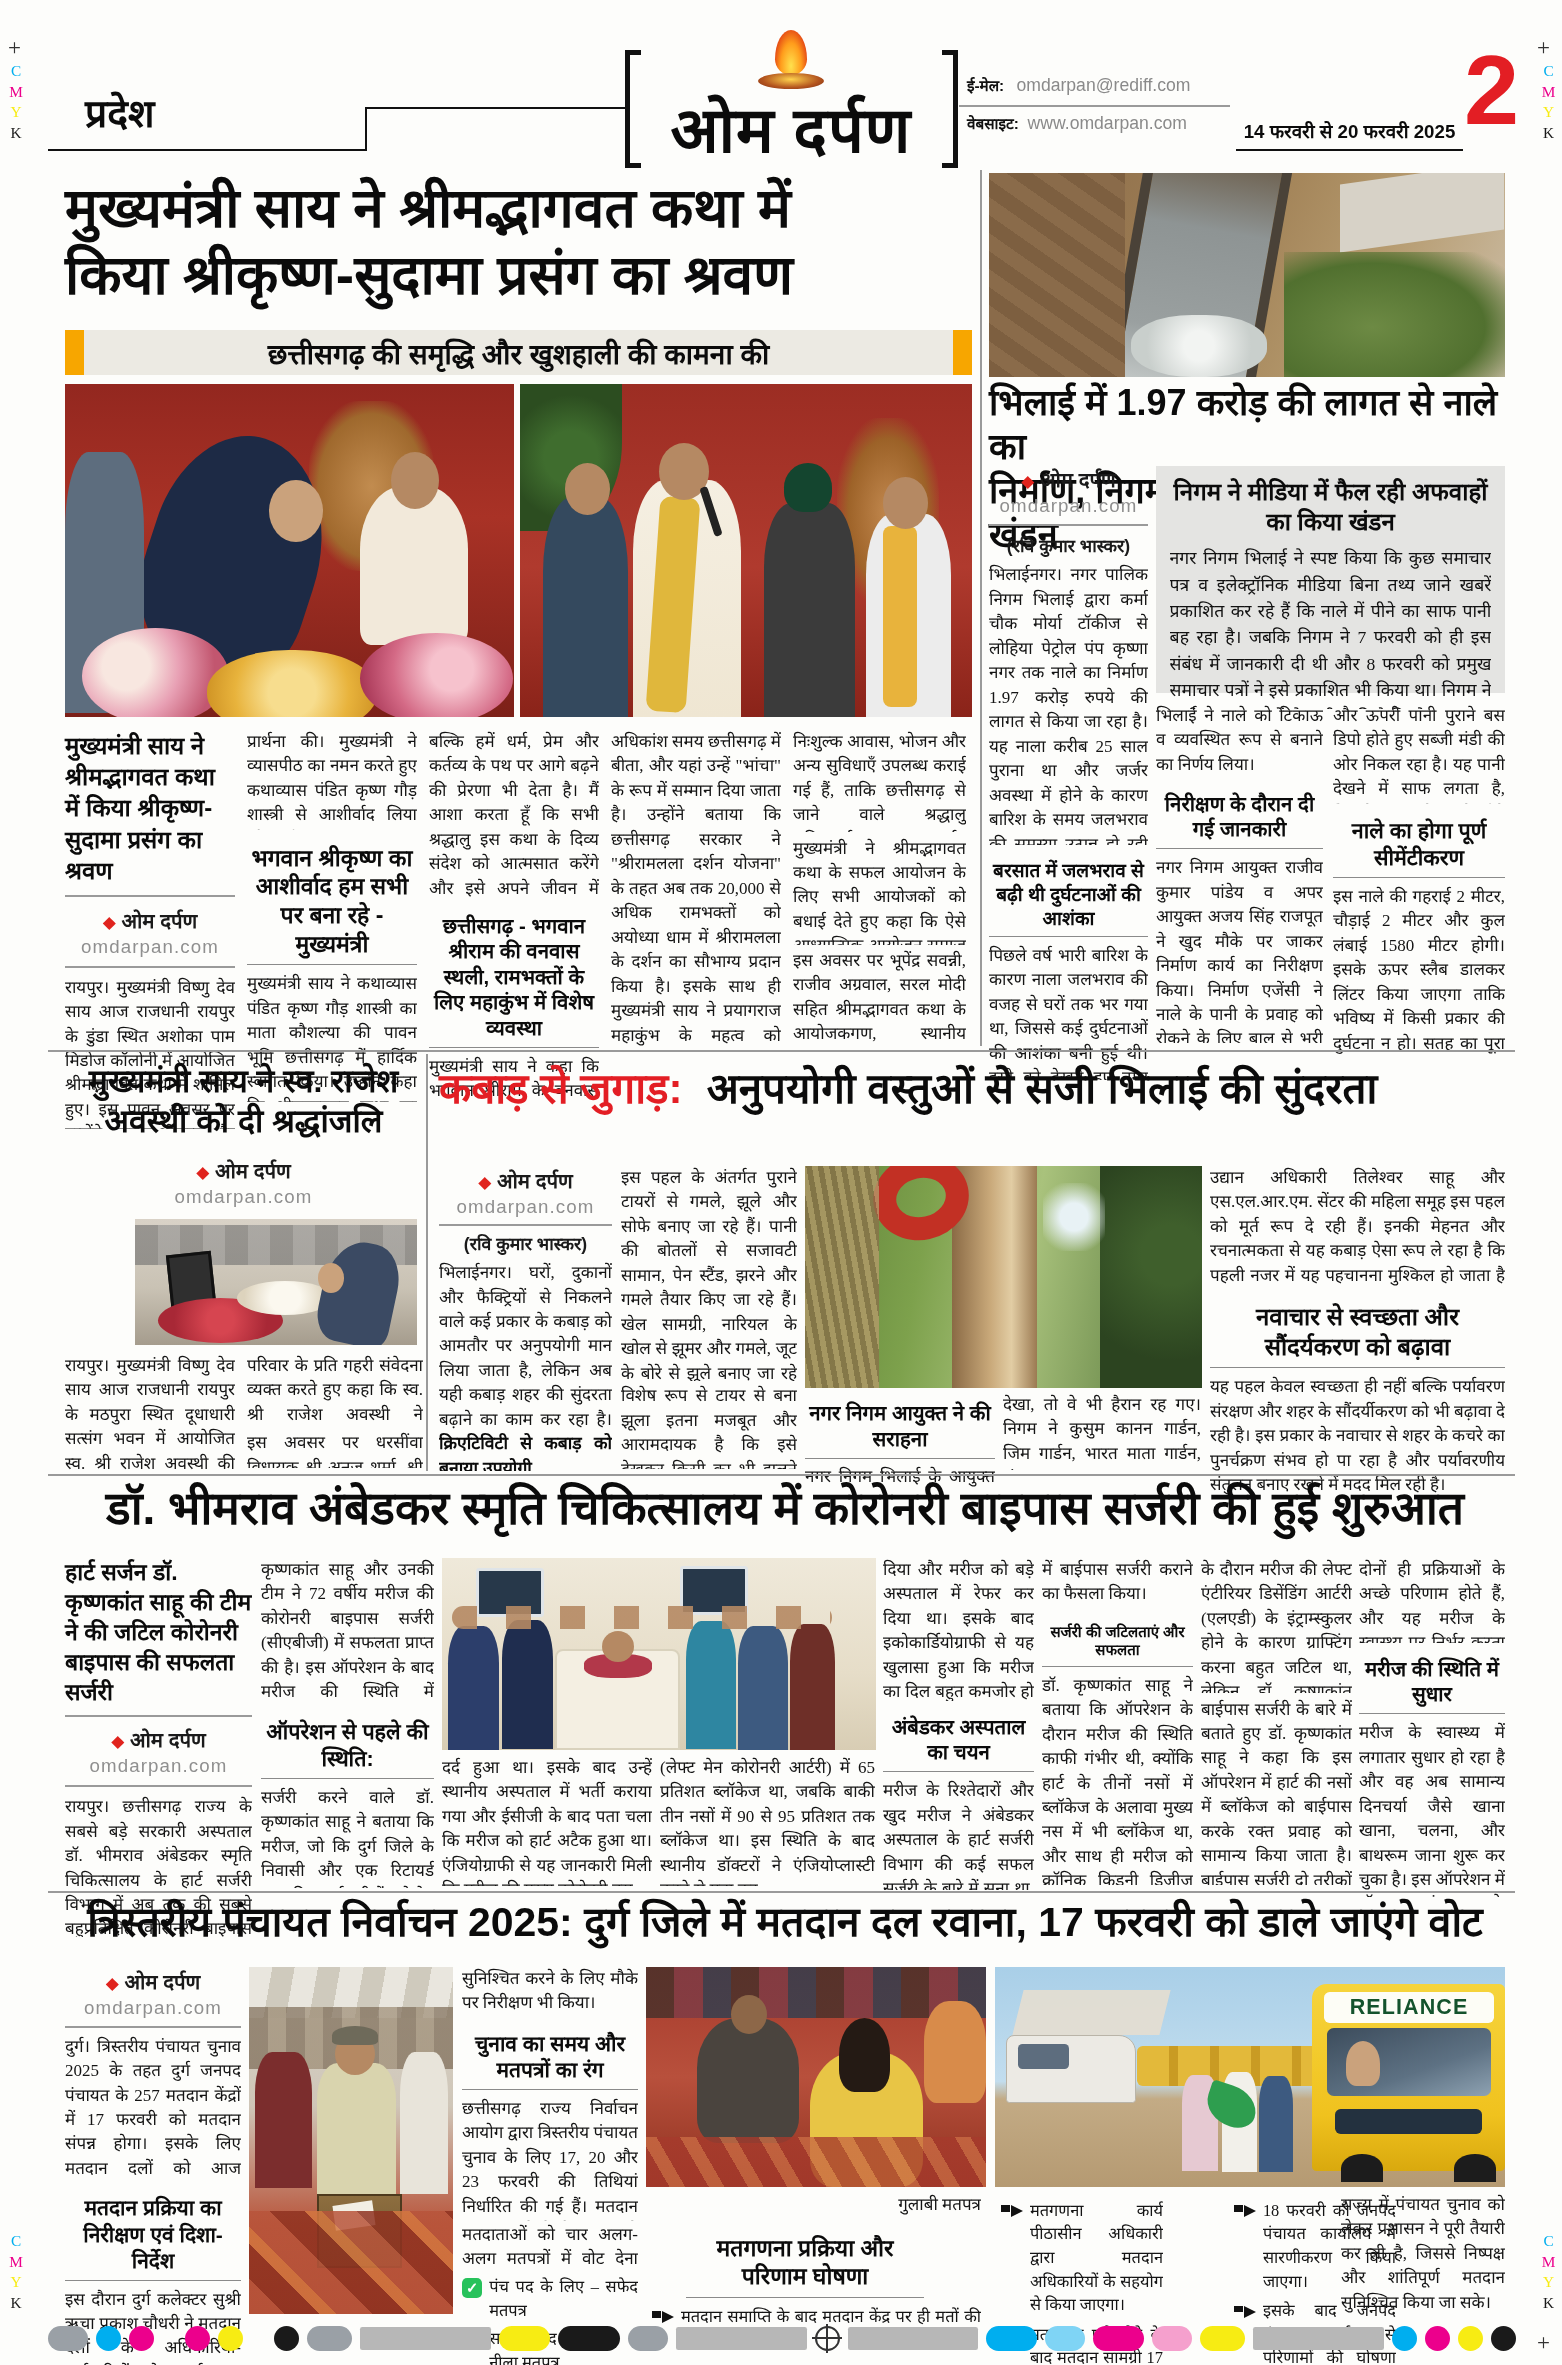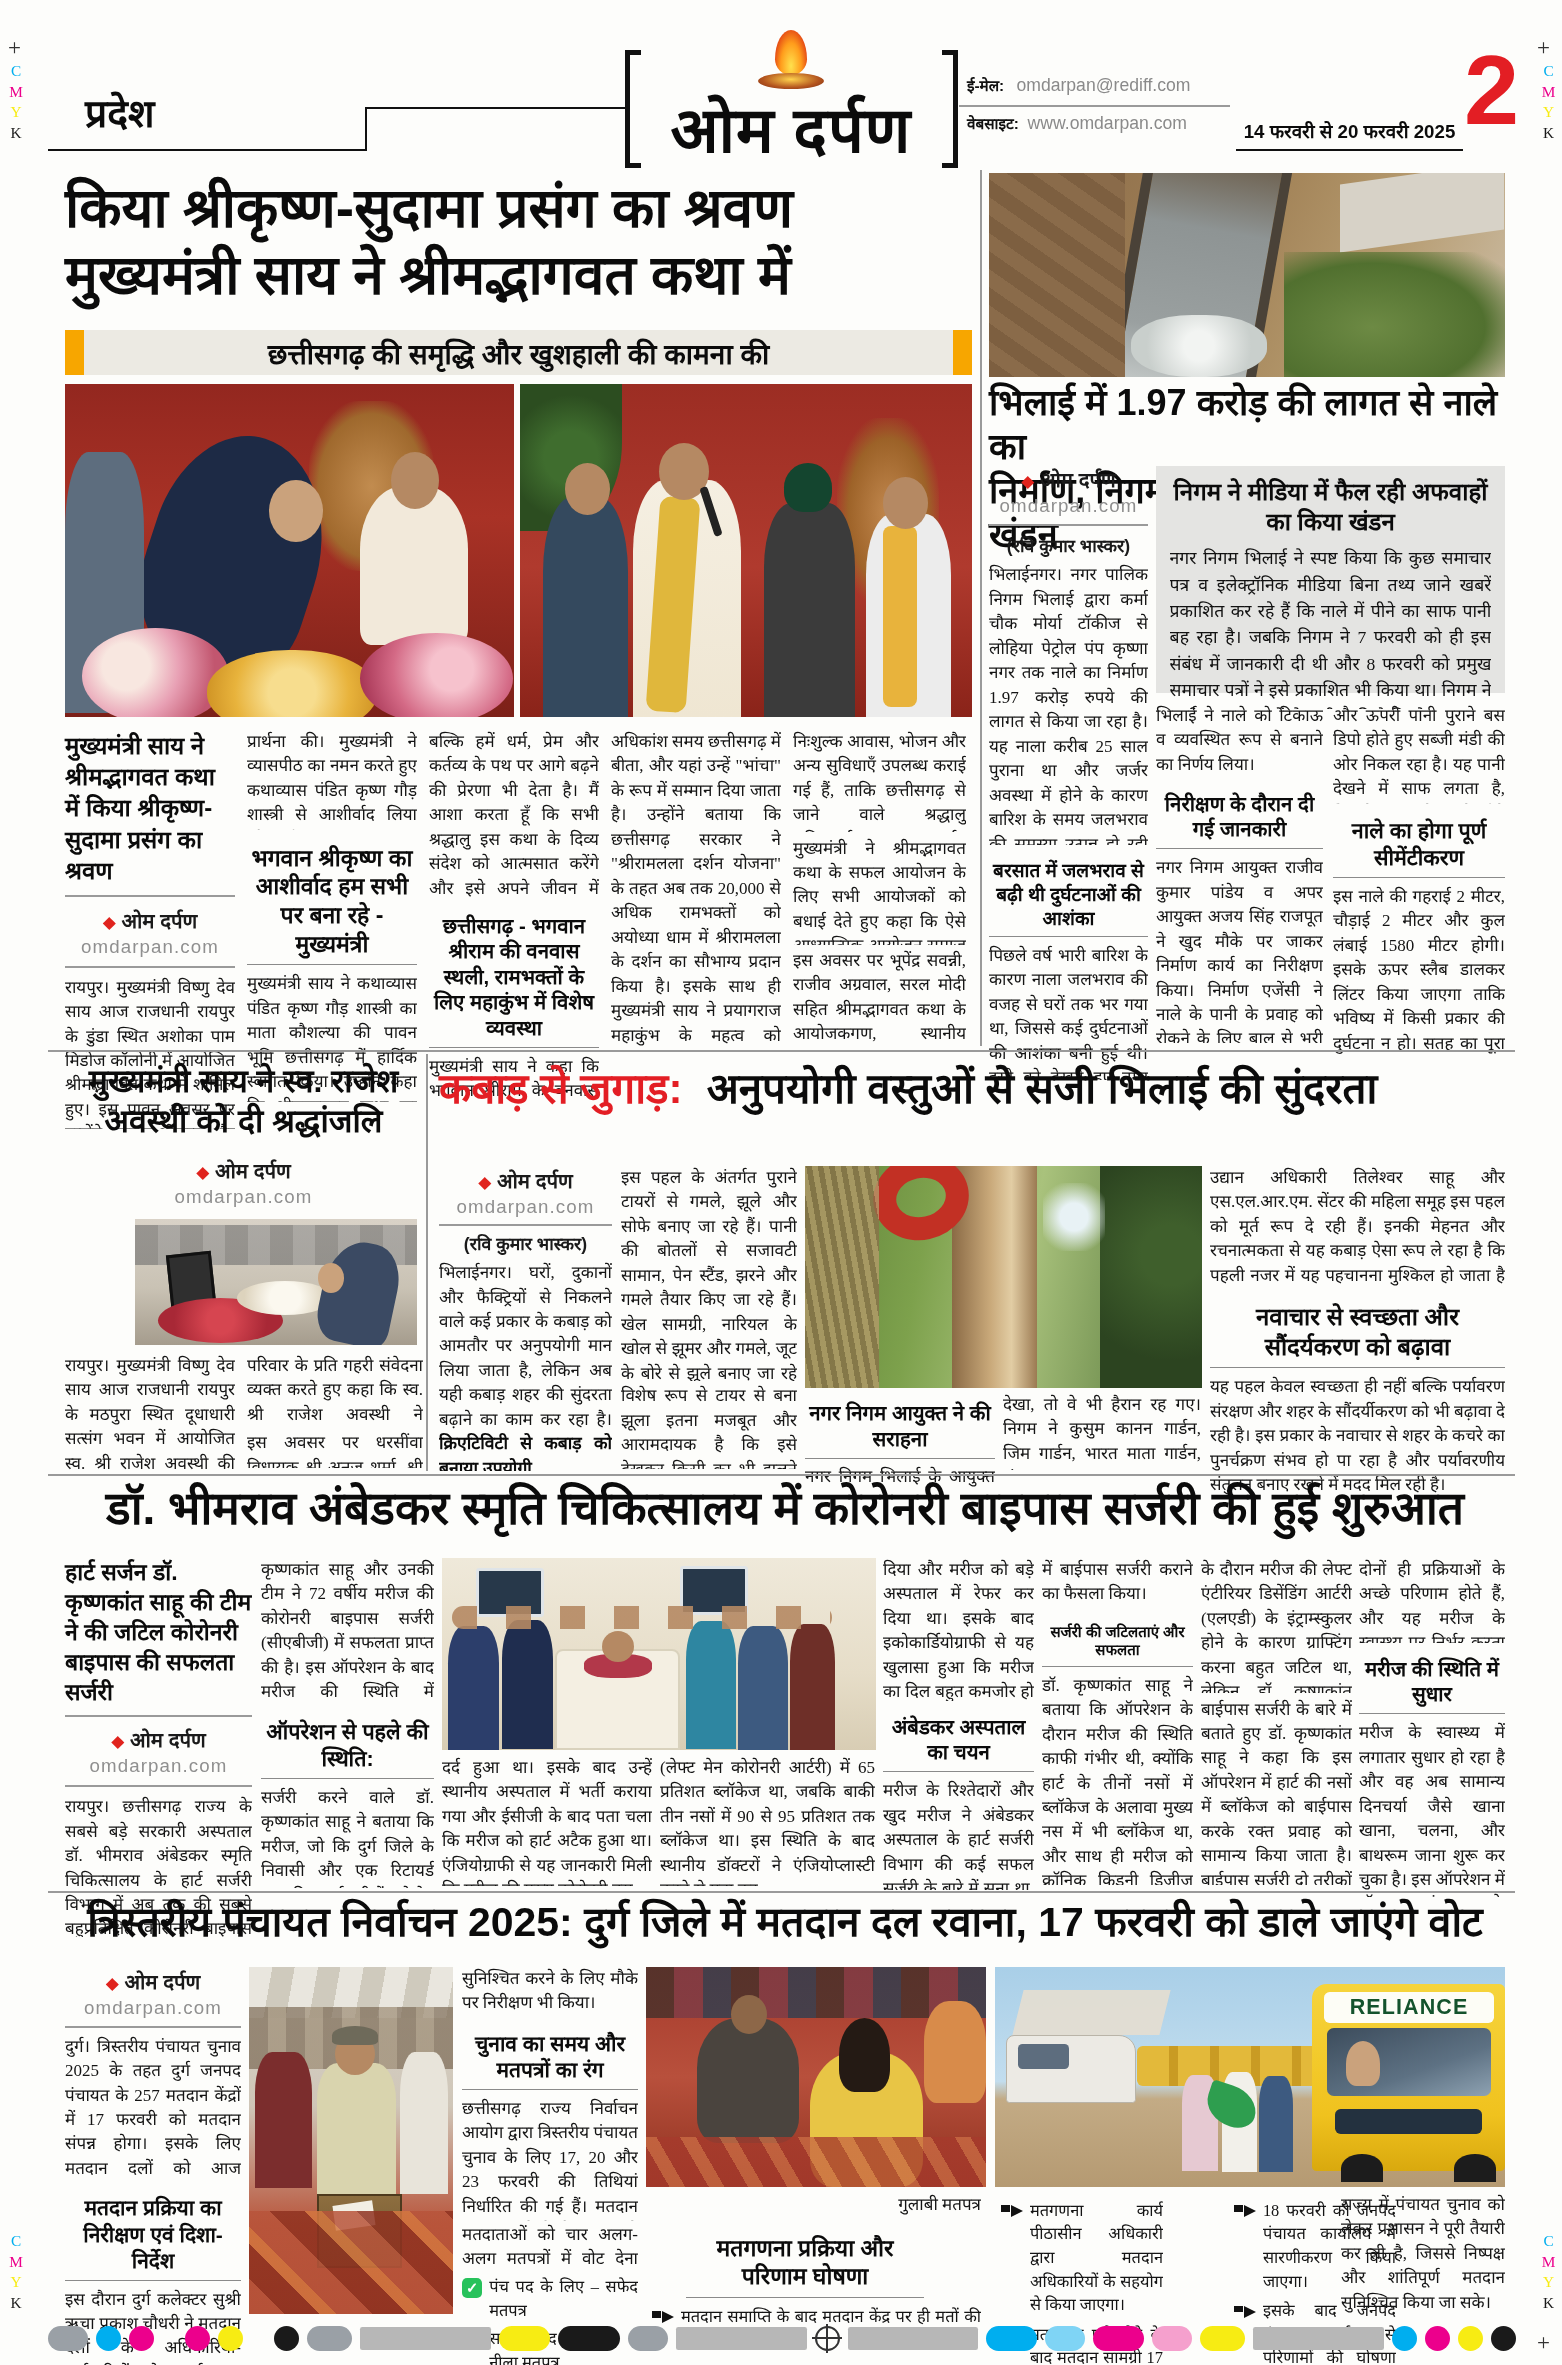--- a/index.html
+++ b/index.html
@@ -82,22 +82,22 @@
 <div class="abs grule" style="left:959px; top:105px; width:271px; height:1.7px;"></div>
 <div class="abs sans" style="left:967px; top:113px; width:266px; font-size:15.3px;">
   <span style="font-weight:bold;">वेबसाइट:</span>
   <span style="color:#8a8a8a; font-size:17.6px; margin-left:4.5px;">www.omdarpan.com</span>
 </div>
 <div class="abs hl" style="left:1239px; top:118px; width:221px; font-size:18.7px; text-align:center;">14 फरवरी से 20 फरवरी 2025</div>
 <div class="abs rule" style="left:1236px; top:149px; width:227px; height:2.3px;"></div>
 <div class="abs hl" style="left:1464px; top:40px; font-size:99px; color:#e31e24; line-height:1;">2</div>
 
 <div class="abs hl" style="left:65px; top:175px; width:907px; font-size:55px; line-height:1.22;">
+  <div>मुख्यमंत्री साय ने श्रीमद्भागवत कथा में</div>
   <div>किया श्रीकृष्ण-सुदामा प्रसंग का श्रवण</div>
-  <div>मुख्यमंत्री साय ने श्रीमद्भागवत कथा में</div>
 </div>
 <div class="abs" style="left:65px; top:330px; width:907px; height:45px; background:#eceae3; display:flex; align-items:center;">
   <div style="width:19px; height:45px; background:#f7a600;"></div>
   <div class="hl" style="flex:1; text-align:center; font-size:28px;">छत्तीसगढ़ की समृद्धि और खुशहाली की कामना की</div>
   <div style="width:19px; height:45px; background:#f7a600;"></div>
 </div>
 
 <div class="photo" style="left:65px; top:384px; width:449px; height:333px; background:linear-gradient(180deg,#93271f 0%,#a93226 40%,#7c2018 100%);">
   <div class="pp" style="left:244px; top:17px; width:125px; height:170px; background:radial-gradient(ellipse,#c9a35a 0%,#a07830 60%,transparent 75%); opacity:.8; border-radius:40%;"></div>
   <div class="pp" style="left:85px; top:51px; width:170px; height:238px; background:#1d2a45; border-radius:46% 54% 30% 40%; transform:rotate(18deg);"></div>

